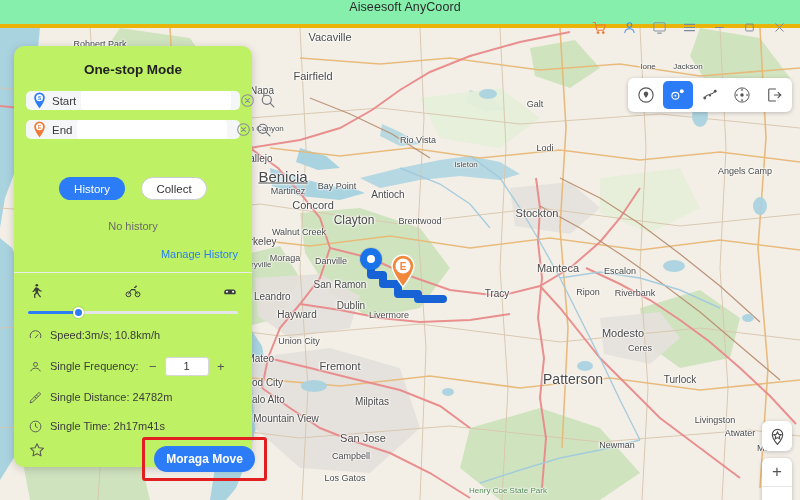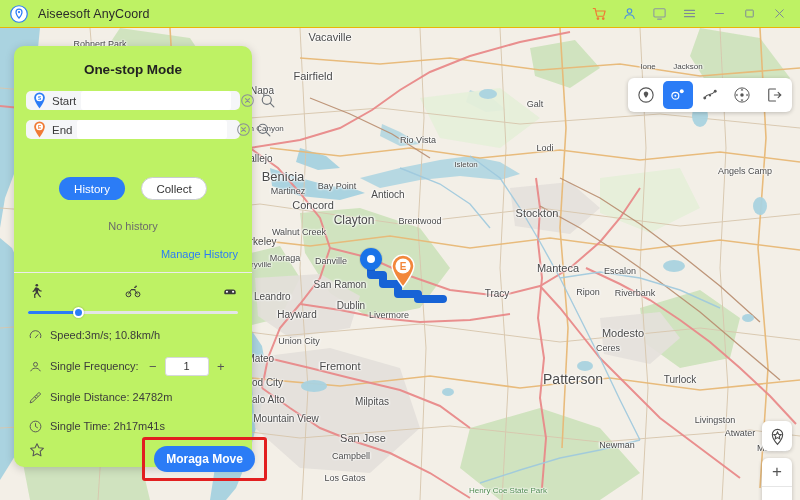--- a/index.html
+++ b/index.html
@@ -9,22 +9,22 @@
     overflow: hidden; background: #fff;
   }
   #app {
     position: relative; width: 800px; height: 500px;
     overflow: hidden; user-select: none;
   }
 
   
   .titlebar {
     position: absolute; top: 0; left: 0; width: 800px; height: 28px;
-    background: #bef264; display: flex; align-items: center;
-    border-bottom: 1px solid #eab308; z-index: 60;
+    background: #86efac; display: flex; align-items: center;
+    border-bottom: 4px solid #eab308; z-index: 60; flex-direction: column;
   }
   .tb-logo { margin-left: 10px; width: 18px; height: 18px; display: block; }
   .tb-title {
     margin-left: 10px; font-size: 12.5px; color: #2b2b2b; letter-spacing: .1px;
   }
   .tb-icons {
     margin-left: auto; display: flex; align-items: center; gap: 0px;
     padding-right: 6px;
   }
   .tb-btn {
@@ -346,21 +346,21 @@
       <path d="M371 231 L371 247 L383 247 L383 256 L398 256 L398 266 L418 266 L418 271 L443 271" fill="none" stroke="#1763d6" stroke-width="8" stroke-linecap="round" stroke-linejoin="round"></path>
     </svg>
 
     <div id="map-labels">
         <div class="maplabel" style="left: 100px; top: 16px; font-size: 9px; transform: translate(-50%, -50%);">Rohnert Park</div>
         <div class="maplabel" style="left: 262px; top: 62px; font-size: 10px; transform: translate(-50%, -50%);">Napa</div>
         <div class="maplabel" style="left: 330px; top: 9px; font-size: 11px; transform: translate(-50%, -50%);">Vacaville</div>
         <div class="maplabel" style="left: 313px; top: 48px; font-size: 11px; transform: translate(-50%, -50%);">Fairfield</div>
         <div class="maplabel" style="left: 252px; top: 100px; font-size: 8px; transform: translate(-50%, -50%);">American Canyon</div>
         <div class="maplabel" style="left: 258px; top: 130px; font-size: 10px; transform: translate(-50%, -50%);">Vallejo</div>
-        <div class="maplabel" style="left: 283px; top: 148px; font-size: 13px; transform: translate(-50%, -50%);">Benicia</div>
+        <div class="maplabel" style="left: 283px; top: 148px; font-size: 15px; transform: translate(-50%, -50%); text-decoration: underline;">Benicia</div>
         <div class="maplabel" style="left: 288px; top: 163px; font-size: 9px; transform: translate(-50%, -50%);">Martinez</div>
         <div class="maplabel" style="left: 418px; top: 112px; font-size: 9px; transform: translate(-50%, -50%);">Rio Vista</div>
         <div class="maplabel" style="left: 545px; top: 120px; font-size: 9px; transform: translate(-50%, -50%);">Lodi</div>
         <div class="maplabel" style="left: 535px; top: 76px; font-size: 9px; transform: translate(-50%, -50%);">Galt</div>
         <div class="maplabel" style="left: 466px; top: 136px; font-size: 8px; transform: translate(-50%, -50%);">Isleton</div>
         <div class="maplabel" style="left: 745px; top: 143px; font-size: 9px; transform: translate(-50%, -50%);">Angels Camp</div>
         <div class="maplabel" style="left: 648px; top: 38px; font-size: 8px; transform: translate(-50%, -50%);">Ione</div>
         <div class="maplabel" style="left: 688px; top: 38px; font-size: 8px; transform: translate(-50%, -50%);">Jackson</div>
         <div class="maplabel" style="left: 337px; top: 158px; font-size: 9px; transform: translate(-50%, -50%);">Bay Point</div>
         <div class="maplabel" style="left: 388px; top: 166px; font-size: 10px; transform: translate(-50%, -50%);">Antioch</div>
@@ -377,21 +377,21 @@
         <div class="maplabel" style="left: 558px; top: 240px; font-size: 11px; transform: translate(-50%, -50%);">Manteca</div>
         <div class="maplabel" style="left: 620px; top: 243px; font-size: 9px; transform: translate(-50%, -50%);">Escalon</div>
         <div class="maplabel" style="left: 588px; top: 264px; font-size: 9px; transform: translate(-50%, -50%);">Ripon</div>
         <div class="maplabel" style="left: 635px; top: 265px; font-size: 9px; transform: translate(-50%, -50%);">Riverbank</div>
         <div class="maplabel" style="left: 497px; top: 265px; font-size: 10px; transform: translate(-50%, -50%);">Tracy</div>
         <div class="maplabel" style="left: 262px; top: 268px; font-size: 10px; transform: translate(-50%, -50%);">San Leandro</div>
         <div class="maplabel" style="left: 351px; top: 277px; font-size: 10px; transform: translate(-50%, -50%);">Dublin</div>
         <div class="maplabel" style="left: 389px; top: 287px; font-size: 9px; transform: translate(-50%, -50%);">Livermore</div>
         <div class="maplabel" style="left: 297px; top: 286px; font-size: 10px; transform: translate(-50%, -50%);">Hayward</div>
         <div class="maplabel" style="left: 623px; top: 305px; font-size: 11px; transform: translate(-50%, -50%);">Modesto</div>
-        <div class="maplabel" style="left: 608px; top: 320px; font-size: 9px; transform: translate(-50%, -50%);">Ceres</div>
+        <div class="maplabel" style="left: 640px; top: 320px; font-size: 9px; transform: translate(-50%, -50%);">Ceres</div>
         <div class="maplabel" style="left: 299px; top: 313px; font-size: 9px; transform: translate(-50%, -50%);">Union City</div>
         <div class="maplabel" style="left: 340px; top: 338px; font-size: 11px; transform: translate(-50%, -50%);">Fremont</div>
         <div class="maplabel" style="left: 250px; top: 330px; font-size: 10px; transform: translate(-50%, -50%);">San Mateo</div>
         <div class="maplabel" style="left: 252px; top: 354px; font-size: 10px; transform: translate(-50%, -50%);">Redwood City</div>
         <div class="maplabel" style="left: 265px; top: 371px; font-size: 10px; transform: translate(-50%, -50%);">Palo Alto</div>
         <div class="maplabel" style="left: 372px; top: 373px; font-size: 10px; transform: translate(-50%, -50%);">Milpitas</div>
         <div class="maplabel" style="left: 286px; top: 390px; font-size: 10px; transform: translate(-50%, -50%);">Mountain View</div>
         <div class="maplabel" style="left: 363px; top: 410px; font-size: 11px; transform: translate(-50%, -50%);">San Jose</div>
         <div class="maplabel" style="left: 351px; top: 428px; font-size: 9px; transform: translate(-50%, -50%);">Campbell</div>
         <div class="maplabel" style="left: 680px; top: 351px; font-size: 10px; transform: translate(-50%, -50%);">Turlock</div>

